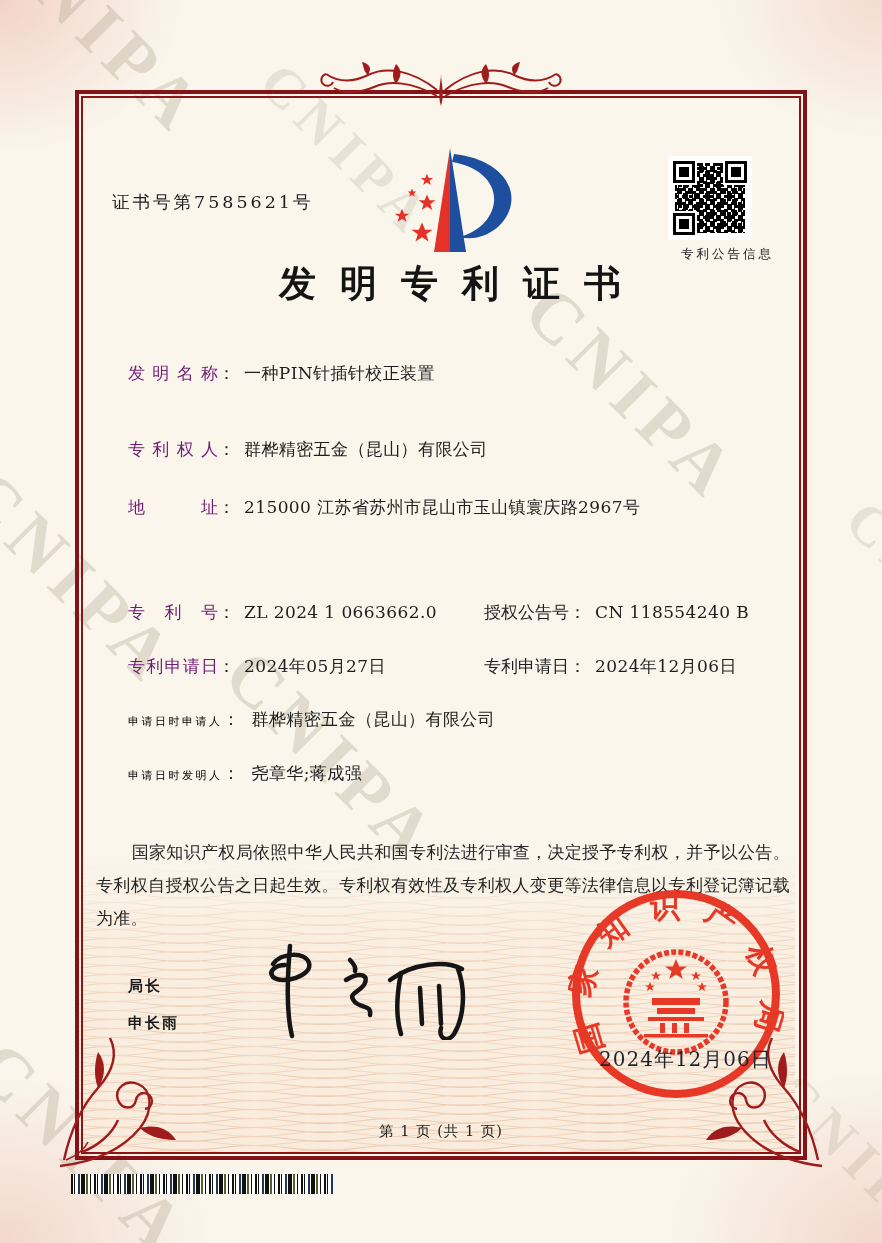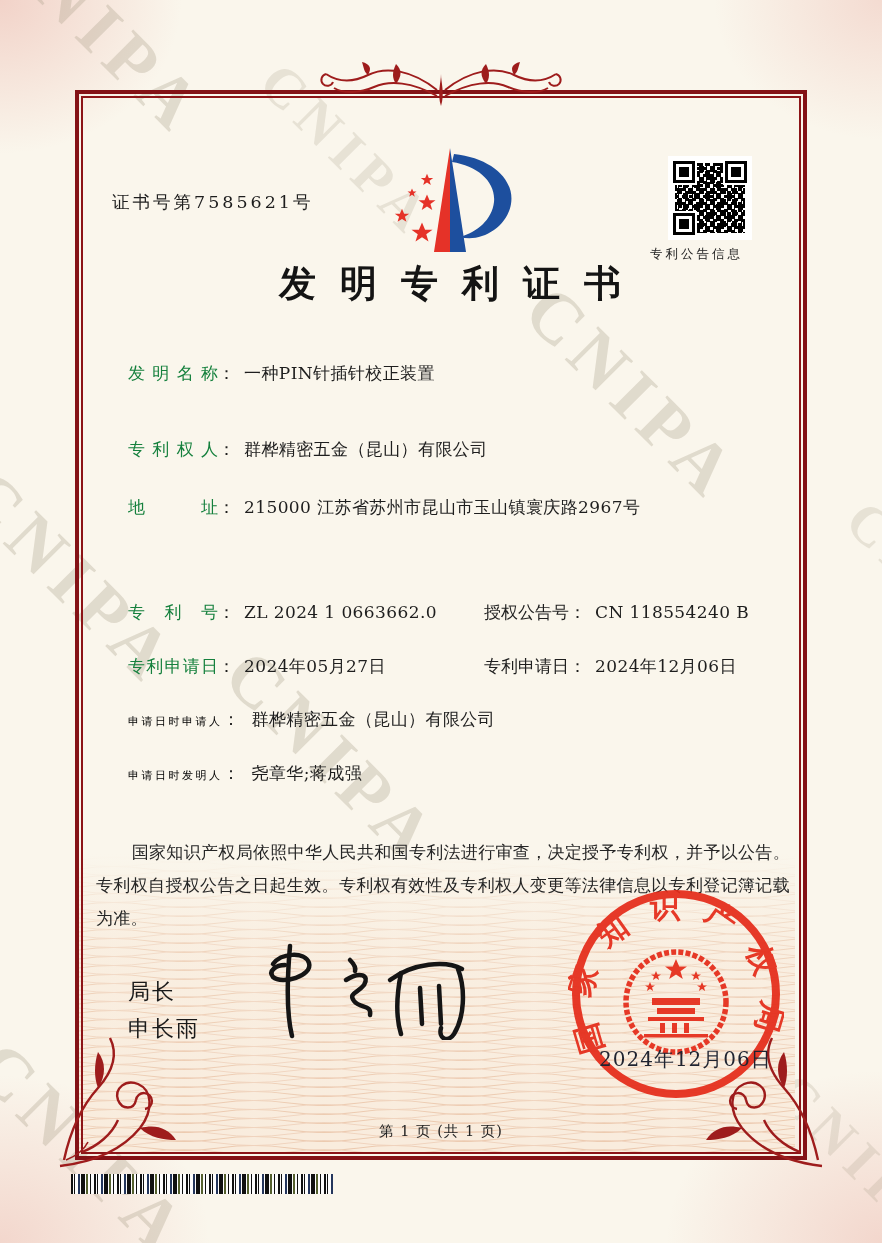--- a/index.html
+++ b/index.html
@@ -32,35 +32,35 @@
   .logo{position:absolute;left:372px;top:140px;}
   .qr-wrap{position:absolute;left:668px;top:156px;width:84px;height:84px;background:#fff;}
   .qr{position:absolute;inset:7px;
       background:
         repeating-conic-gradient(#000 0 25%, rgba(0,0,0,0) 0 50%) 0 0 / 7px 7px,
         repeating-conic-gradient(rgba(0,0,0,0) 0 25%, #000 0 50%) 2px 3px / 11px 11px,
         #fff;}
   .qf{position:absolute;width:16px;height:16px;border:3px solid #000;background:#fff;box-shadow:0 0 0 2px #fff;}
   .qf::after{content:"";position:absolute;inset:3px;background:#000;}
   .qf.tl{left:5px;top:5px}.qf.tr{right:5px;top:5px}.qf.bl{left:5px;bottom:5px}
-  .qr-label{position:absolute;left:650px;top:246px;width:124px;text-align:left;
+  .qr-label{position:absolute;left:650px;top:246px;width:124px;text-align:right;
             font-size:12.5px;letter-spacing:3px;color:#222;}
   .title{position:absolute;left:0;top:259px;width:882px;text-align:center;
          font-size:37px;font-weight:700;color:#141414;letter-spacing:24px;text-indent:24px;padding-left:9px;}
   .row{position:absolute;left:128px;width:680px;font-size:17px;color:#1e1e1e;white-space:nowrap;}
-  .lbl{display:inline-block;width:90px;text-align:justify;text-align-last:justify;color:#15803d;}
+  .lbl{display:inline-block;width:90px;text-align:justify;text-align-last:justify;color:#701a75;}
   .colon{margin:0 9px 0 0;}
   .val{letter-spacing:.4px;}
   .c2{position:absolute;left:356px;top:0;}
   .lbl-long{font-size:11px;letter-spacing:2.5px;color:#000000;}
   .row-long .colon{margin:0 12px 0 0;}
   .statement{position:absolute;left:96px;top:836px;width:694px;font-size:17px;line-height:33px;
              color:#252525;text-align:justify;text-indent:2.1em;letter-spacing:.3px;}
   .signer{position:absolute;left:128px;font-family:"Liberation Sans","DejaVu Sans",sans-serif;
-          font-weight:400;font-size:22px;color:#1b1b1b;letter-spacing:2px;}
+          font-weight:700;font-size:15px;color:#1b1b1b;letter-spacing:2px;}
   .signer.role{top:977px}.signer.name{top:1014px}
   .signature{position:absolute;left:258px;top:940px;}
   .seal{position:absolute;left:568px;top:886px;}
   .seal-date{position:absolute;left:599px;top:1046px;font-size:20px;color:#1f2330;
              letter-spacing:1px;z-index:6;}
   .footer{position:absolute;left:0;top:1122px;width:882px;text-align:center;
           font-size:14.5px;color:#222;letter-spacing:1px;}
   .barcode{position:absolute;left:71px;top:1174px;width:262px;height:20px;z-index:5;
     background:repeating-linear-gradient(90deg,
       #101010 0 2px,#fdfdfd 2px 3px,#101010 3px 4px,#fdfdfd 4px 7px,

